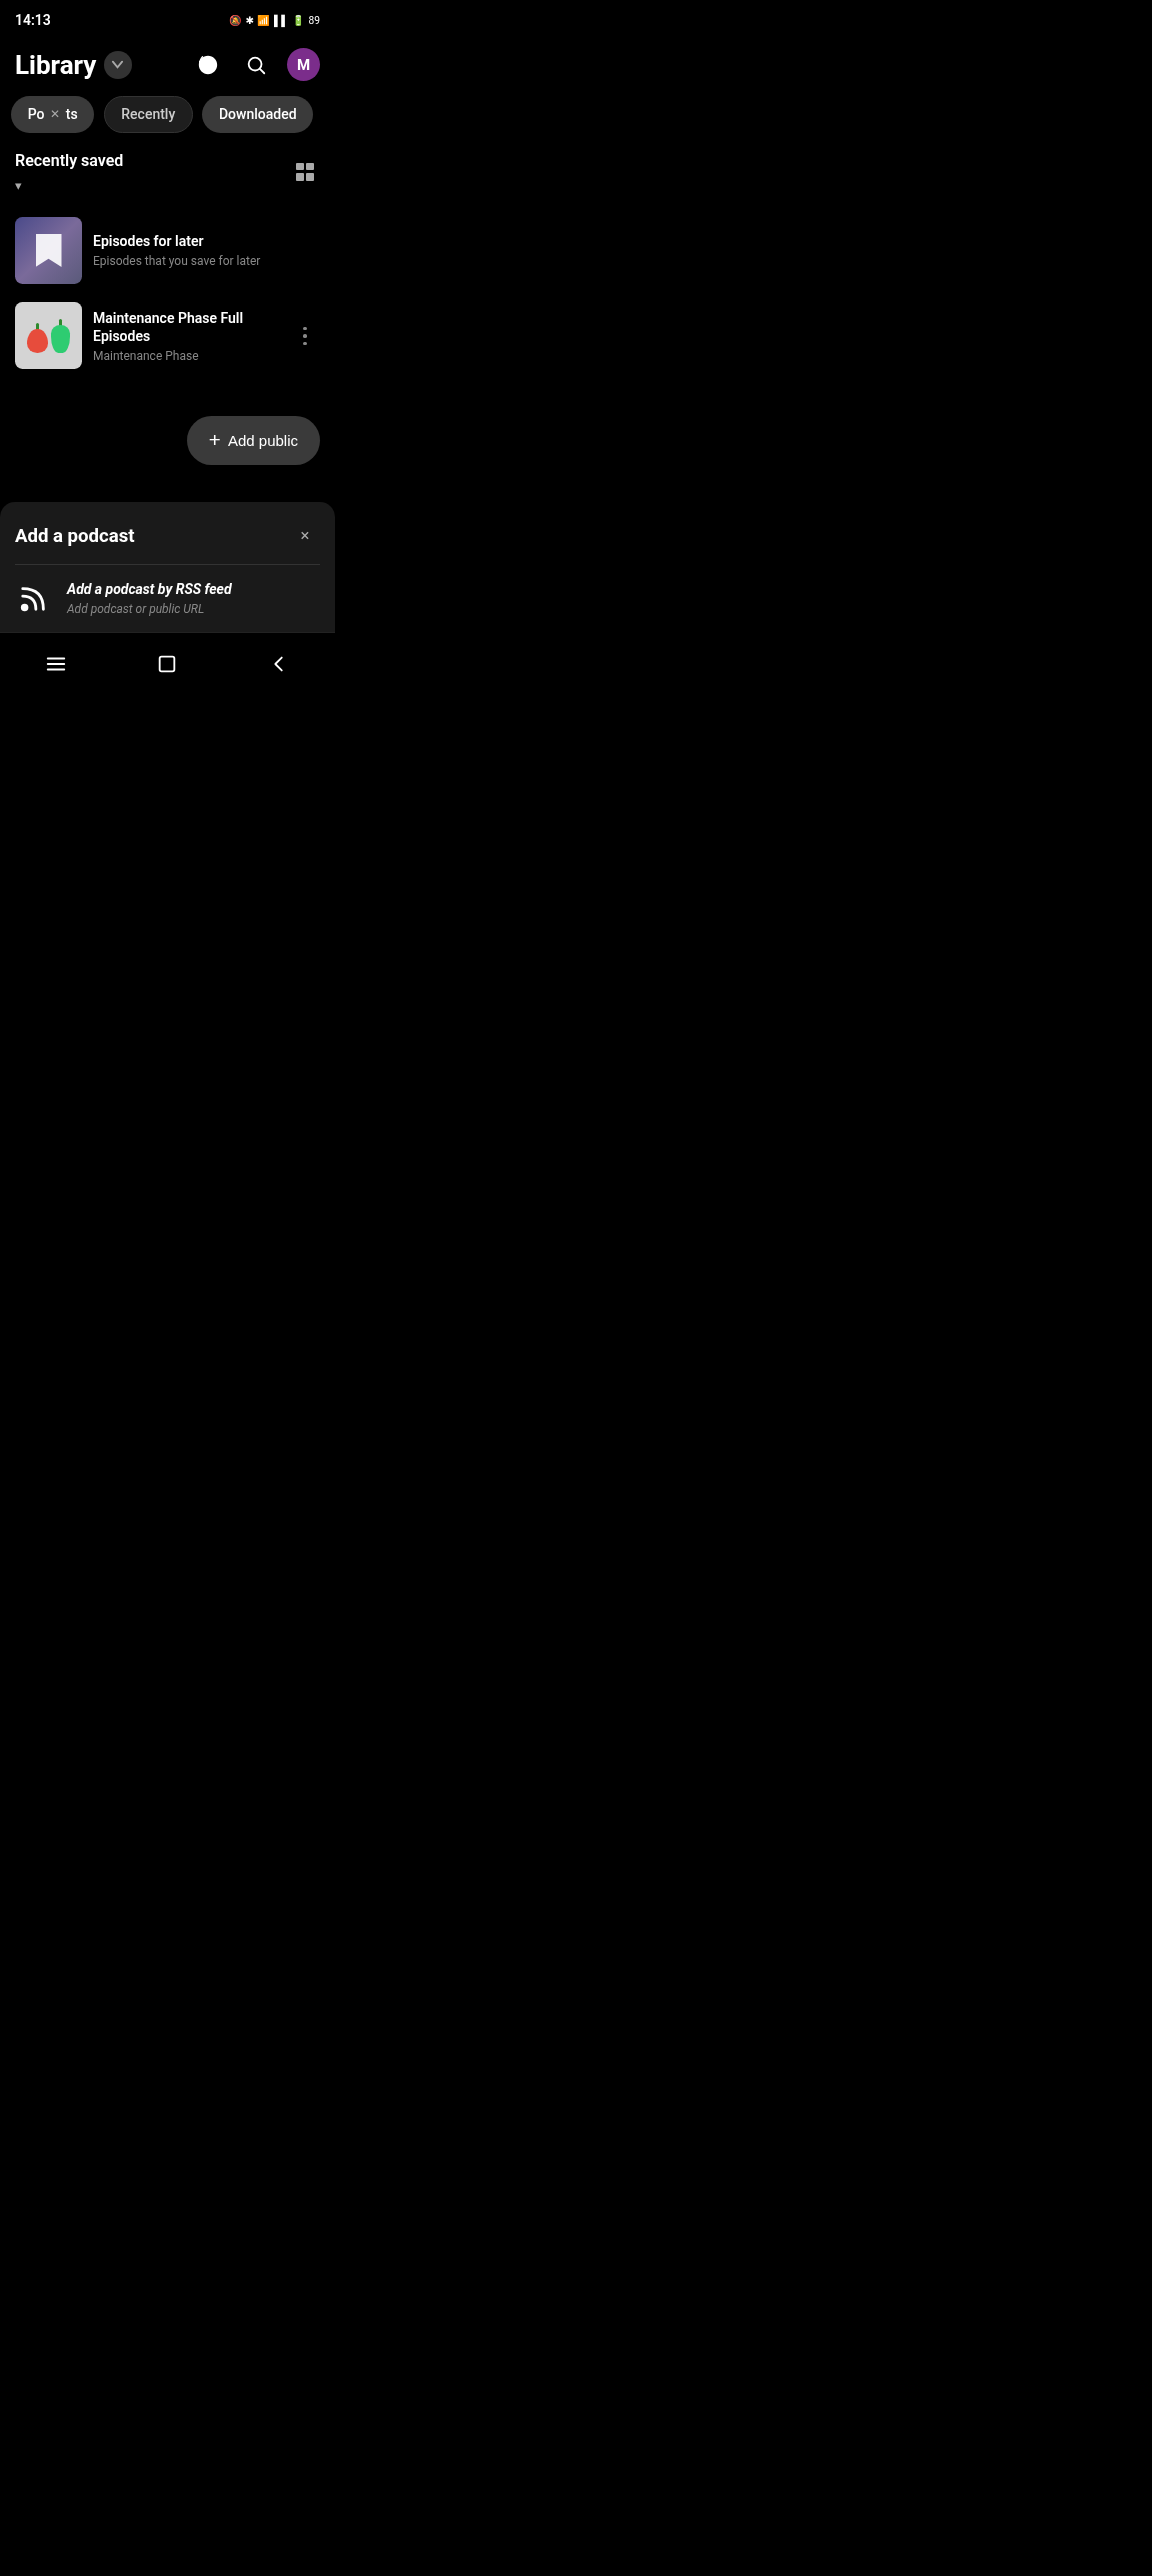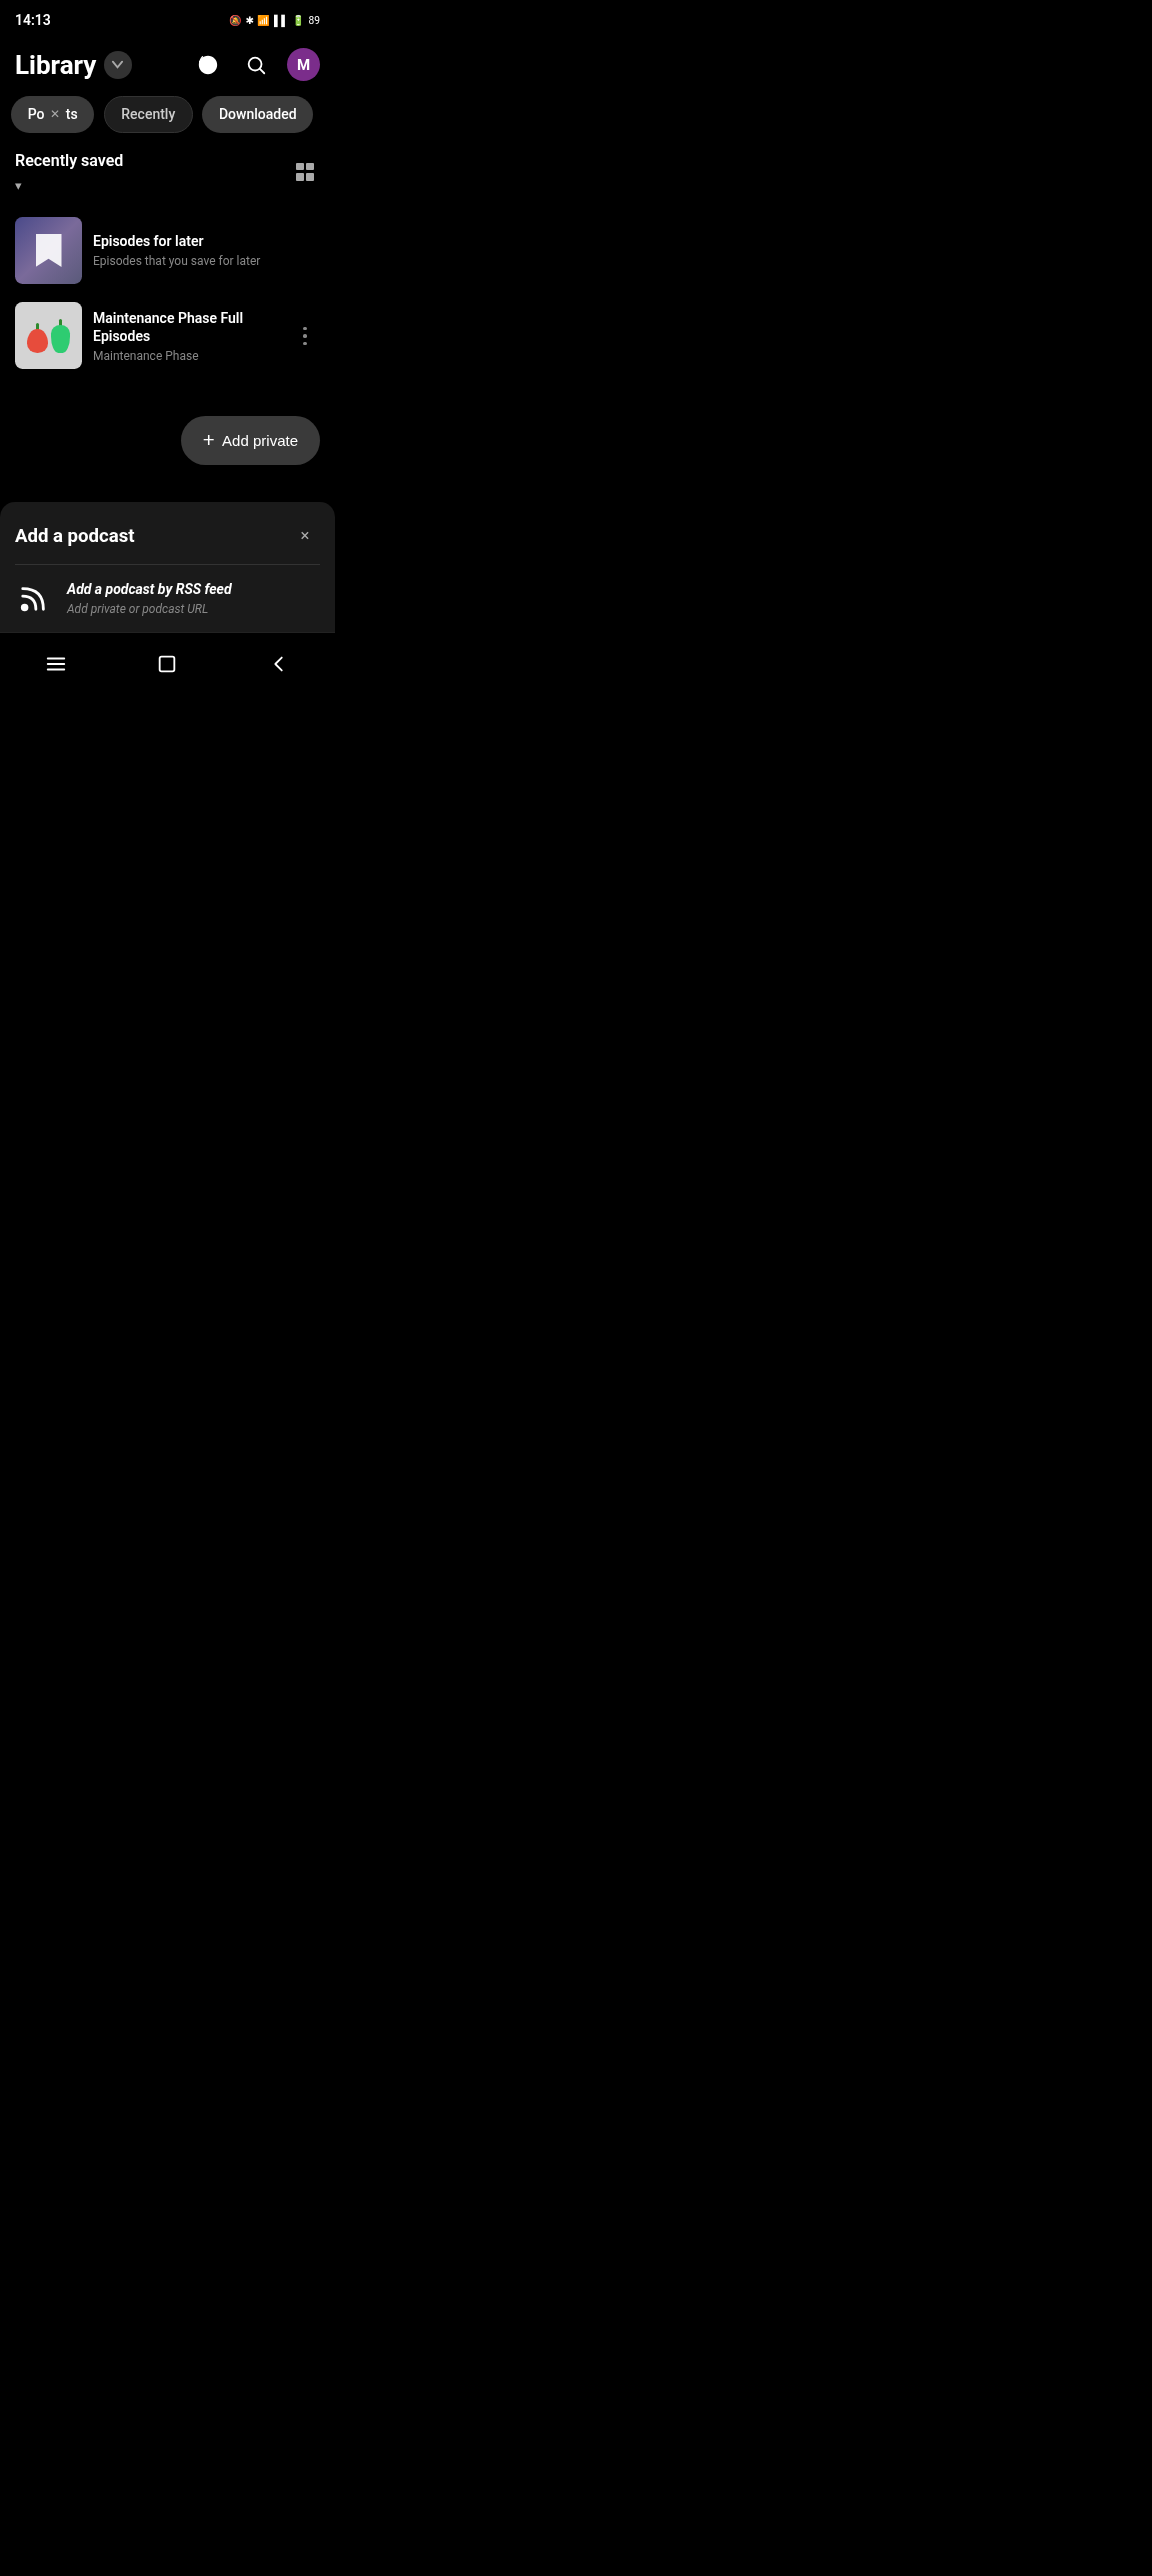--- a/index.html
+++ b/index.html
@@ -500,42 +500,42 @@
         <div class="dot"></div>
       </div>
     </div>
   </div>
 
 </div>
 
 <div class="fab-container">
   <button class="fab-button">
     <span class="fab-plus">+</span>
-    <span>Add private</span>
+    <span>Add public</span>
   </button>
 </div>
 
 <div class="bottom-sheet">
   <div class="bottom-sheet-header">
     <span class="bottom-sheet-title">Add a podcast</span>
     <div class="bottom-sheet-close">
       <span>×</span>
     </div>
   </div>
   <div class="bottom-sheet-item">
     <div class="rss-icon">
       <svg width="30" height="30" viewBox="0 0 32 32">
         <circle cx="6" cy="26" r="4" fill="#fff"></circle>
         <path d="M4 14 Q18 14 18 28" stroke="#fff" stroke-width="3" fill="none" stroke-linecap="round"></path>
         <path d="M4 6 Q26 6 26 28" stroke="#fff" stroke-width="3" fill="none" stroke-linecap="round"></path>
       </svg>
     </div>
     <div class="bottom-sheet-item-info">
       <div class="item-title">Add a podcast by RSS feed</div>
-      <div class="item-subtitle">Add private or podcast URL</div>
+      <div class="item-subtitle">Add podcast or public URL</div>
     </div>
   </div>
 </div>
 
 <div class="nav-bar">
   <div class="nav-btn">
     <svg width="22" height="22" viewBox="0 0 24 24">
       <line x1="3" y1="6" x2="21" y2="6" stroke="#fff" stroke-width="2" stroke-linecap="round"></line>
       <line x1="3" y1="12" x2="21" y2="12" stroke="#fff" stroke-width="2" stroke-linecap="round"></line>
       <line x1="3" y1="18" x2="21" y2="18" stroke="#fff" stroke-width="2" stroke-linecap="round"></line>

